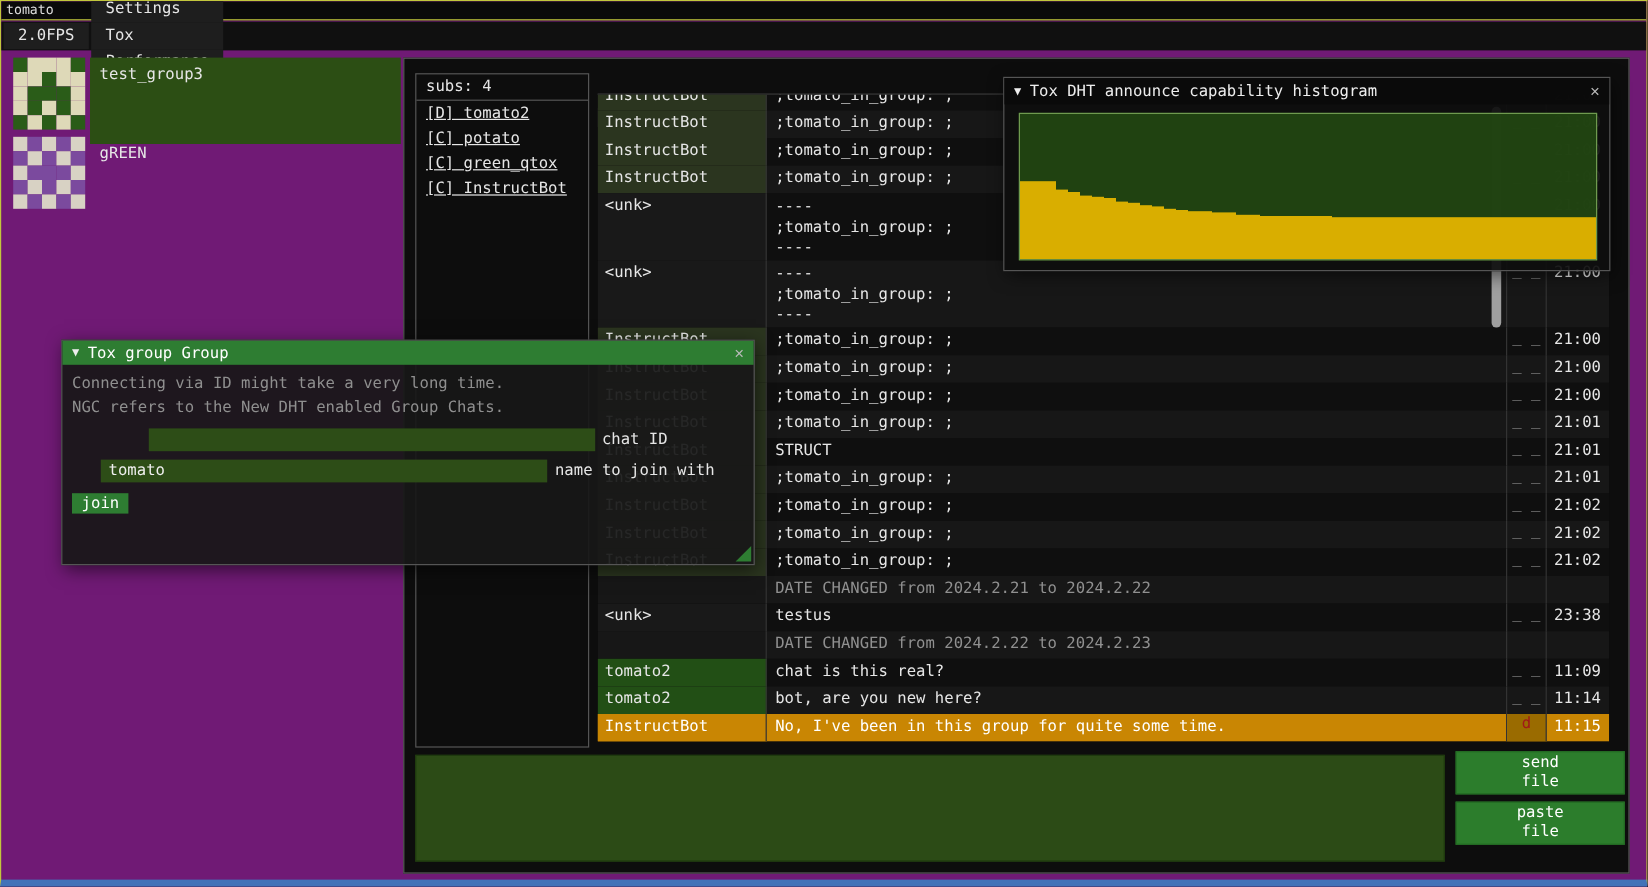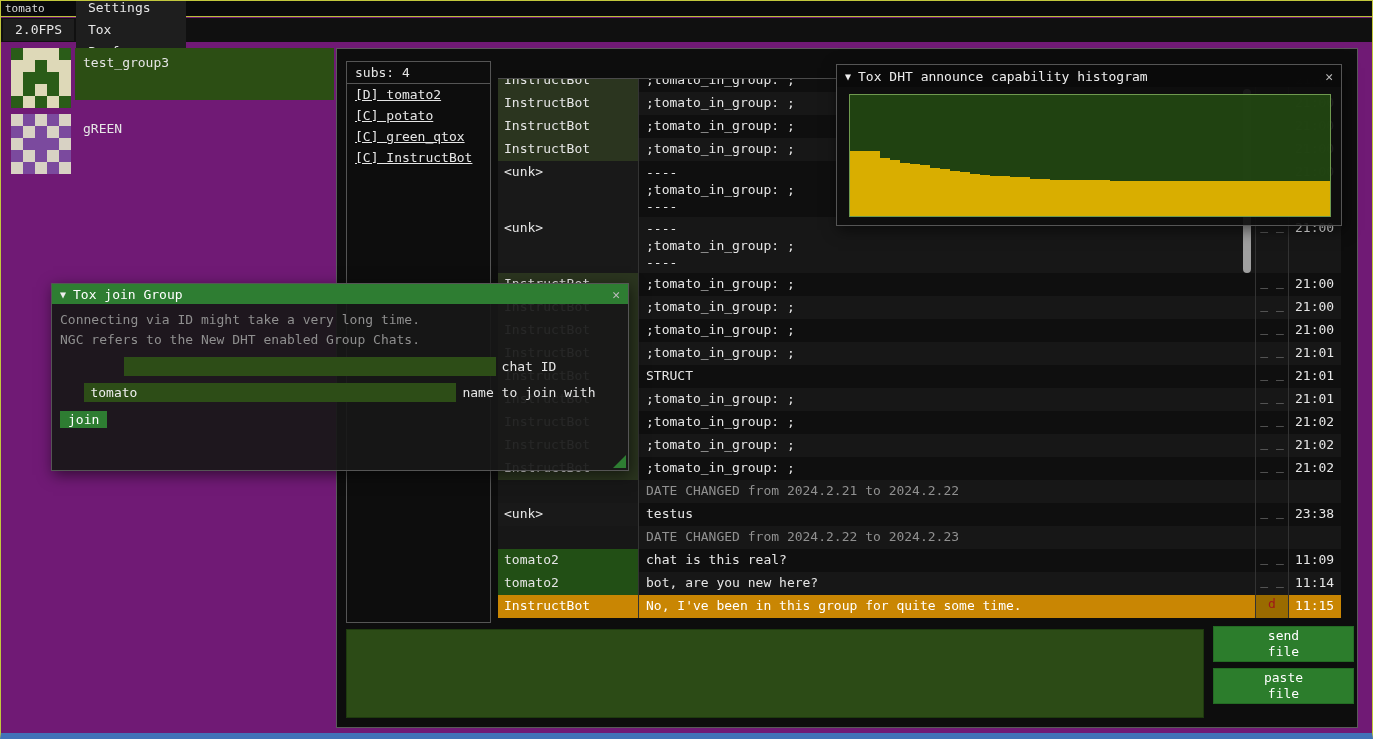--- a/index.html
+++ b/index.html
@@ -15,21 +15,21 @@
     font-size:11px;color:#ddd;border-bottom:1px solid #b9be3a;background:#0a0a0a;}
   
   .menubar{position:absolute;left:0;top:17px;width:100%;height:24px;background:#101010;
     display:flex;align-items:center;gap:2px;padding-left:2px;}
   .menu-item{background:#1e1e1e;padding:2px 12px;line-height:18px;cursor:default;}
   
   .sidebar{position:absolute;left:0;top:47px;width:335px;bottom:0;}
   .group-item{position:relative;height:60px;margin-bottom:6px;cursor:pointer;}
   .group-avatar{position:absolute;left:10px;top:0;width:60px;height:60px;
     display:grid;grid-template-columns:repeat(5,1fr);grid-template-rows:repeat(5,1fr);}
-  .group-label-box{position:absolute;left:74px;top:0;width:259px;height:52px;padding:7px 0 0 8px;}
+  .group-label-box{position:absolute;left:74px;top:0;width:259px;height:72px;padding:7px 0 0 8px;}
   .group-item.selected .group-label-box{background:#2c4e14;}
   
   .right-panel{position:absolute;left:335px;top:47px;width:1022px;height:680px;
     border:1px solid #5a5a5a;background:#0d0d0d;}
   .subs-panel{position:absolute;left:9px;top:12px;width:145px;height:562px;border:1px solid #555;}
   .subs-header{padding:3px 8px;border-bottom:1px solid #555;}
   .sub-item{padding:1px 8px;line-height:19px;cursor:pointer;text-decoration:underline;}
   .tabbar{position:absolute;left:161px;top:12px;width:843px;height:18px;border-bottom:1px solid #4a4a4a;}
   .tab{display:inline-block;height:16px;padding:0 14px 0 30px;background:#222;line-height:18px;cursor:pointer;margin-top:29px;}
   
@@ -323,21 +323,21 @@
     <button class="file-btn send-btn">send
 file</button>
     <button class="file-btn paste-btn">paste
 file</button>
 
   </div>
 
   <div class="fwin join-win">
     <div class="fwin-title">
       <span class="arrow">▼</span>
-      <span class="t">Tox join Group</span>
+      <span class="t">Tox group Group</span>
       <span class="close-x">✕</span>
     </div>
     <div class="join-body">
       <div class="join-info">Connecting via ID might take a very long time.</div>
       <div class="join-info">NGC refers to the New DHT enabled Group Chats.</div>
       <div id="join-fields">
           <div class="field-row">
             <input value="" style="">
             <span class="flabel">chat ID</span>
           </div>

